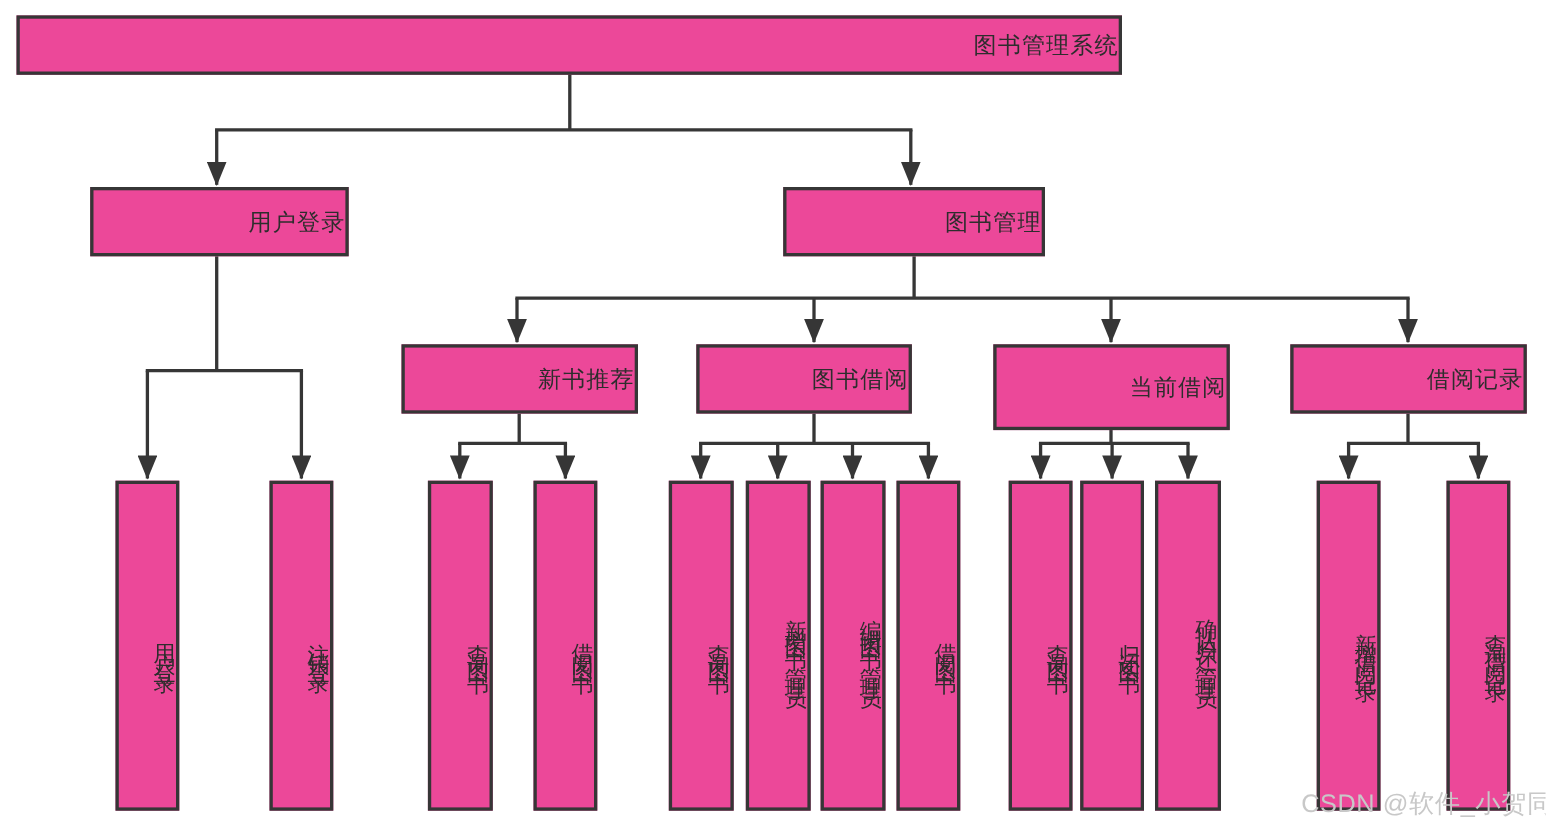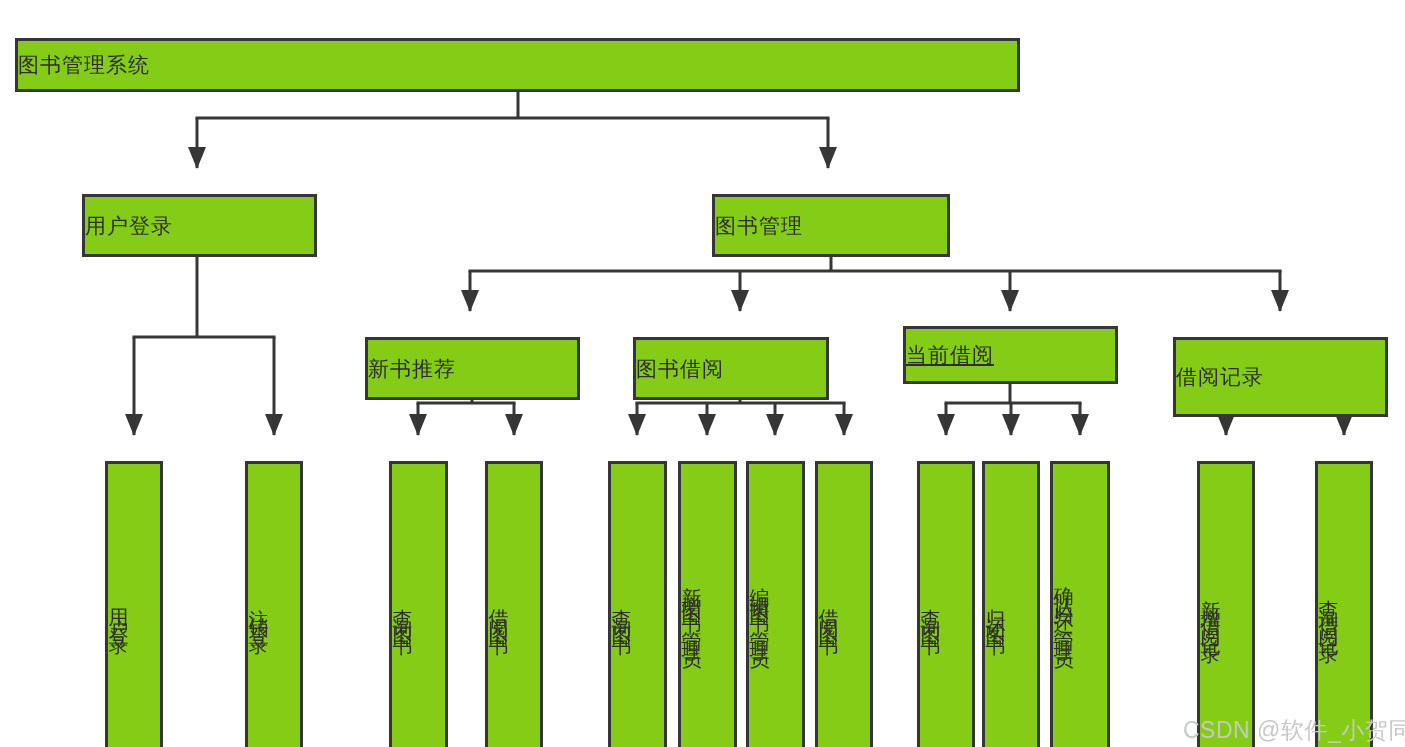--- a/index.html
+++ b/index.html
@@ -8,27 +8,26 @@
     width: 1405px; height: 747px;
     position: relative;
     overflow: hidden;
     font-family: "Liberation Sans", sans-serif;
     color: #2d2d2d;
   }
   .stage { position: absolute; inset: 0; width: 1405px; height: 747px; }
   svg.connectors { position: absolute; left: 0; top: 0; z-index: 1; }
   .box {
     position: absolute;
-    background: #84cc16;
+    background: #ec4899;
     border: 3px solid #363636;
     display: flex;
     align-items: center;
-    justify-content: flex-start;
+    justify-content: flex-end;
     z-index: 2;
-    margin-top: 24px;
   }
   .hlabel {
     font-size: 21px;
     letter-spacing: 1px;
     color: #2d2d2d;
     white-space: nowrap;
   }
   .vlabel {
     writing-mode: vertical-rl;
     text-orientation: mixed;
@@ -106,24 +105,24 @@
   <div class="box" style="left:712px;top:170px;width:238px;height:63px;">
     <span class="hlabel">图书管理</span>
   </div>
 
   <div class="box" style="left:365px;top:313px;width:215px;height:63px;">
     <span class="hlabel">新书推荐</span>
   </div>
   <div class="box" style="left:633px;top:313px;width:196px;height:63px;">
     <span class="hlabel">图书借阅</span>
   </div>
-  <div class="box" style="left:903px;top:302px;width:215px;height:58px;text-decoration:underline;">
+  <div class="box" style="left:903px;top:313px;width:215px;height:78px;">
     <span class="hlabel">当前借阅</span>
   </div>
-  <div class="box" style="left:1173px;top:313px;width:215px;height:80px;">
+  <div class="box" style="left:1173px;top:313px;width:215px;height:63px;">
     <span class="hlabel">借阅记录</span>
   </div>
 
   <div class="box" style="left:105px;top:437px;width:58px;height:300px;">
     <span class="vlabel">用户登录</span>
   </div>
   <div class="box" style="left:245px;top:437px;width:58px;height:300px;">
     <span class="vlabel">注销登录</span>
   </div>
 

